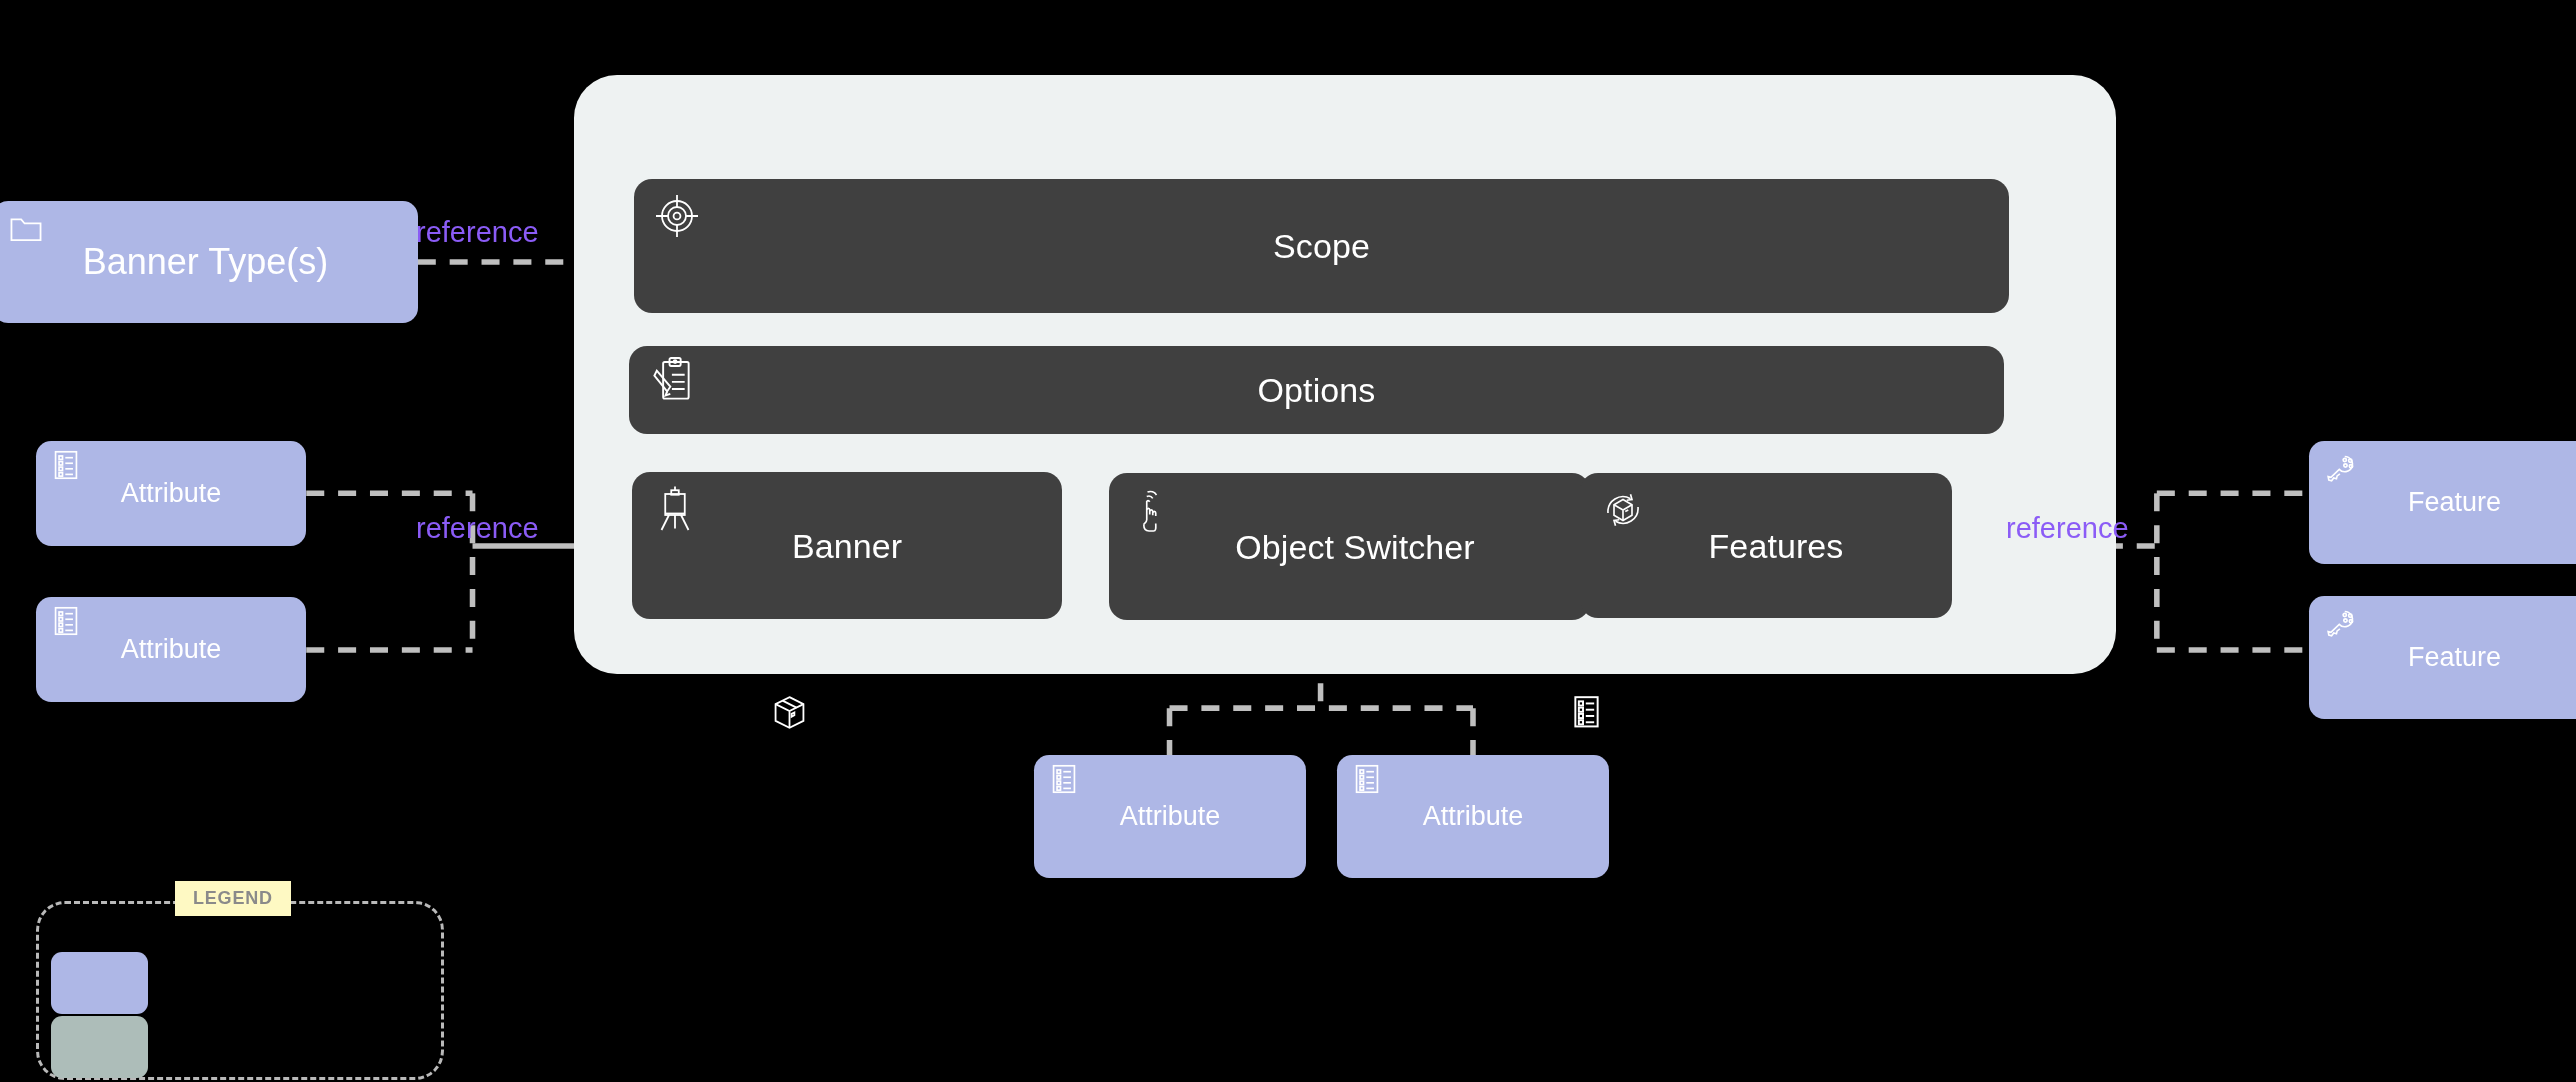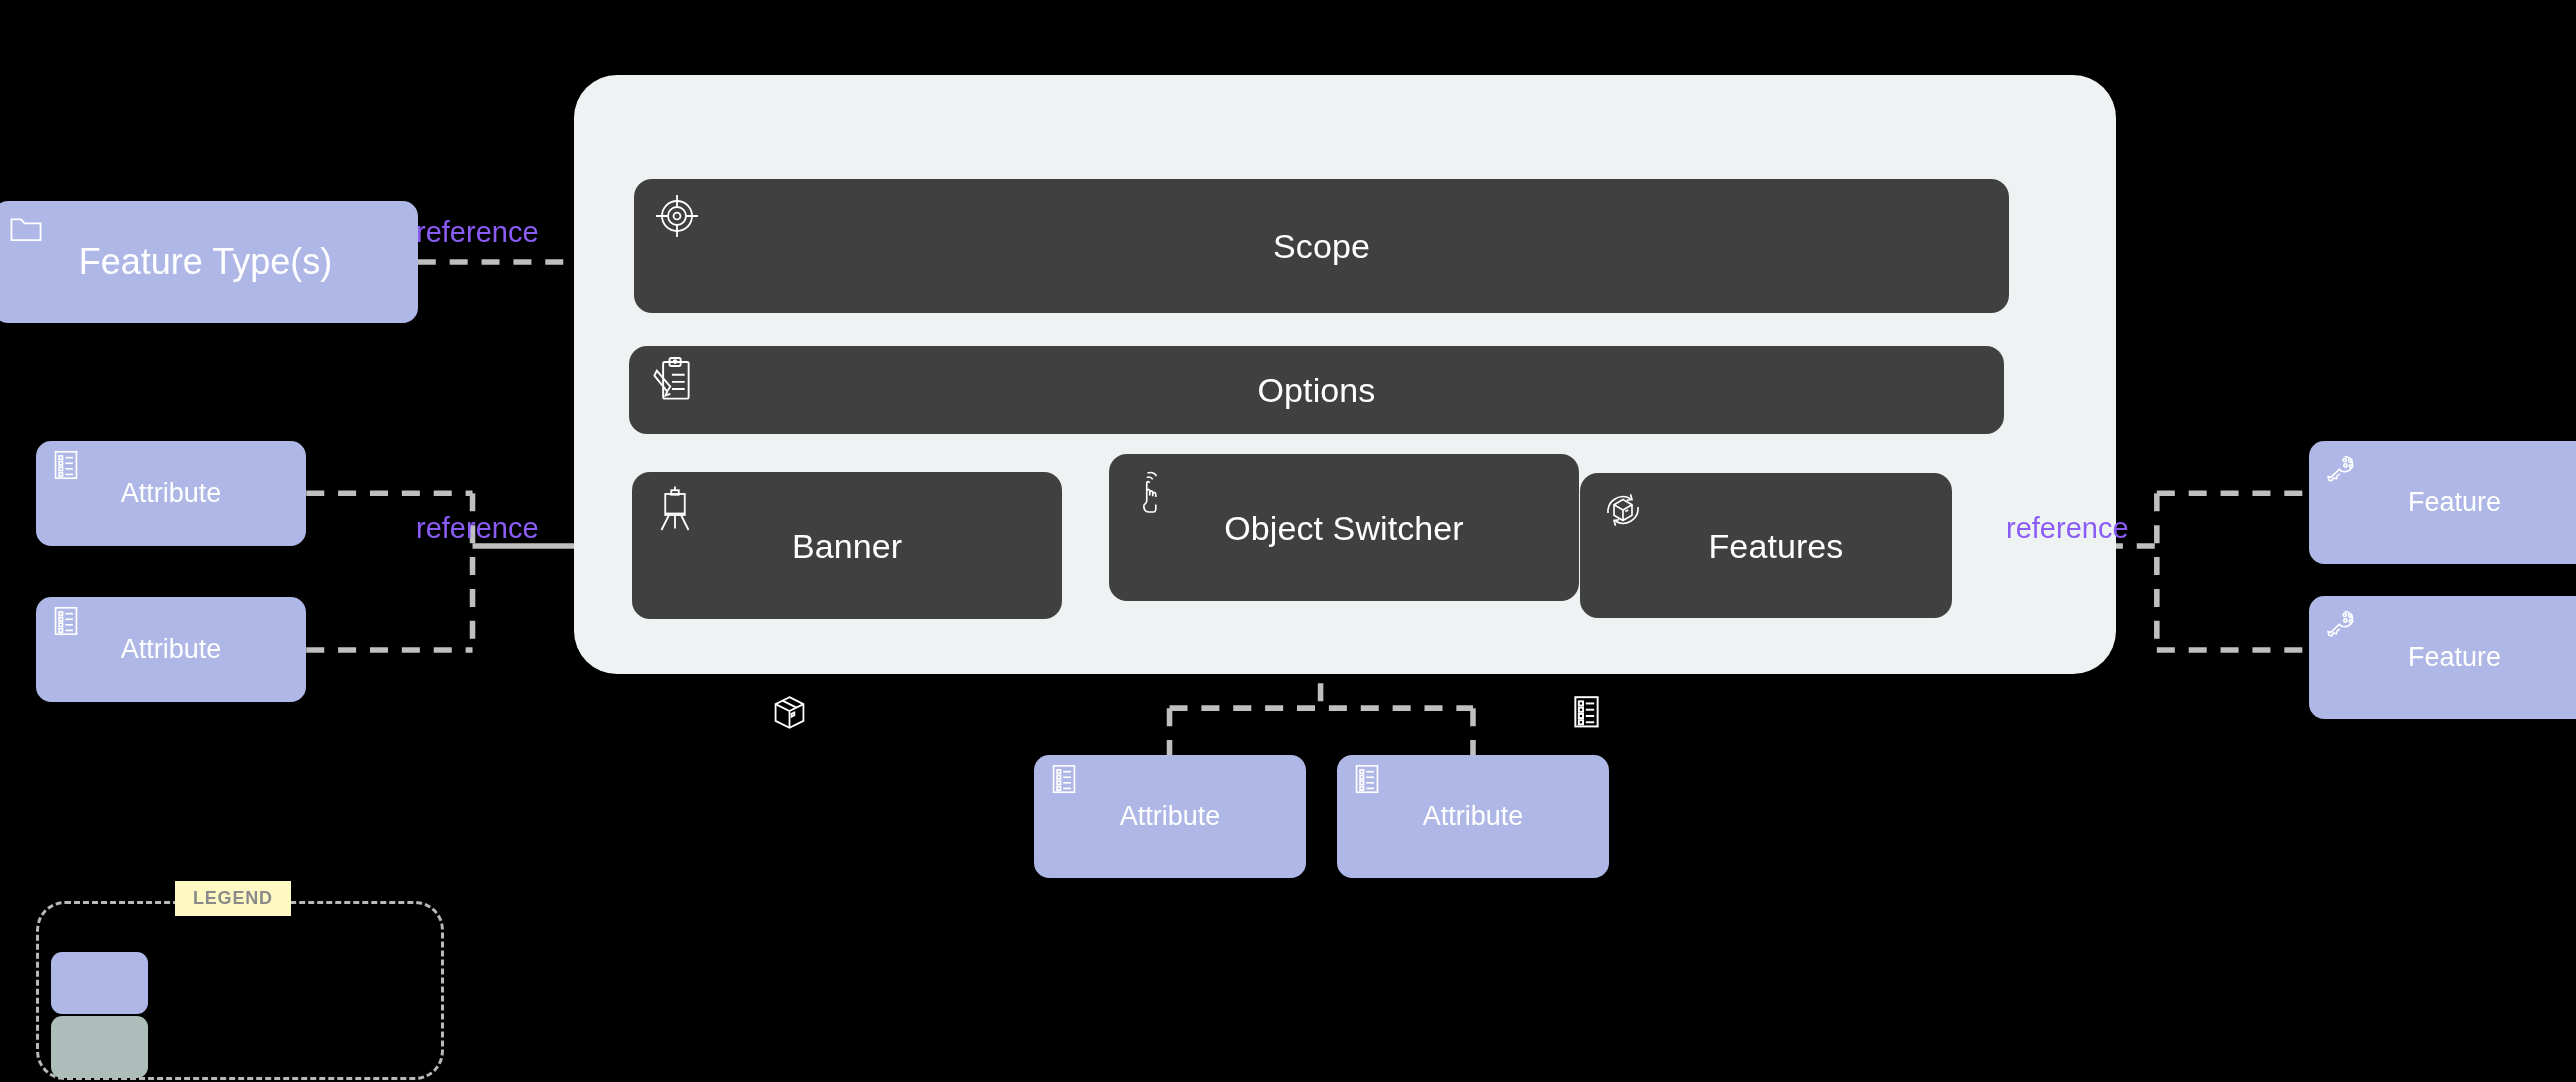--- a/index.html
+++ b/index.html
@@ -21,21 +21,21 @@
   .sage{
     position:absolute;background:#404040;border-radius:18px;
     display:flex;align-items:center;justify-content:center;
     color:#ffffff;
   }
   .sage .lbl{font-size:34px;line-height:1;letter-spacing:0.1px;}
 
   .blk-scope   {left:634px; top:179px; width:1375px; height:134px;}
   .blk-options {left:629px; top:346px; width:1375px; height:88px;}
   .blk-banner  {left:632px; top:472px; width:430px; height:147px;}
-  .blk-switch  {left:1109px;top:454px; width:470px; height:147px;}
+  .blk-switch  {left:1109px;top:473px; width:470px; height:147px;padding-left:11px;}
   .blk-feat    {left:1580px;top:473px; width:352px; height:145px;padding-left:20px;}
 
   
   .lav{
     position:absolute;background:#aeb7e6;border-radius:15.2px;
     color:#ffffff;
     display:flex;align-items:center;justify-content:center;
   }
   .lav .lbl{font-size:27px;line-height:1;}
   .lav.wide .lbl{font-size:36px;}
@@ -183,21 +183,21 @@
     </span>
     <span class="lbl">Features</span>
   </div>
 
   <div class="lav wide card-objtype">
     <span class="cardicon">
       <svg viewBox="0 0 52 52" fill="none" stroke="#fff" stroke-width="2.6">
         <path d="M5 42 V12 h14 l5 6 h23 v24 Z"></path>
       </svg>
     </span>
-    <span class="lbl">Feature Type(s)</span>
+    <span class="lbl">Banner Type(s)</span>
   </div>
 
   <div class="lav card-attr-l1">
     <span class="cardicon sm">
       <svg viewBox="0 0 46 46" fill="none" stroke="#fff" stroke-width="2.4">
         <rect x="8" y="4" width="30" height="38"></rect>
         <rect x="13" y="10" width="5" height="5"></rect>
           <path d="M22 12.5 H33"></path>
         <rect x="13" y="18" width="5" height="5"></rect>
           <path d="M22 20.5 H33"></path>

